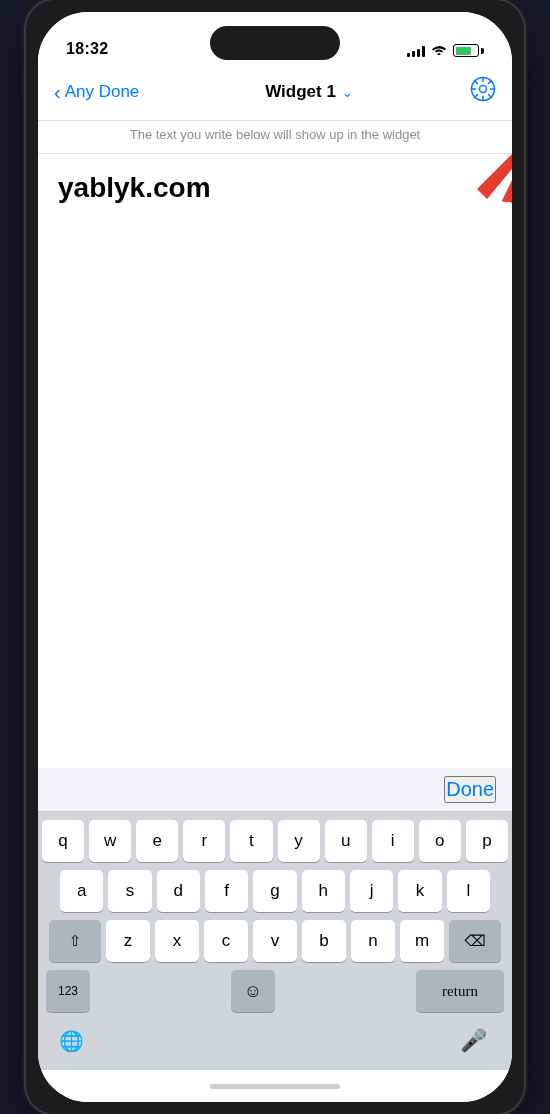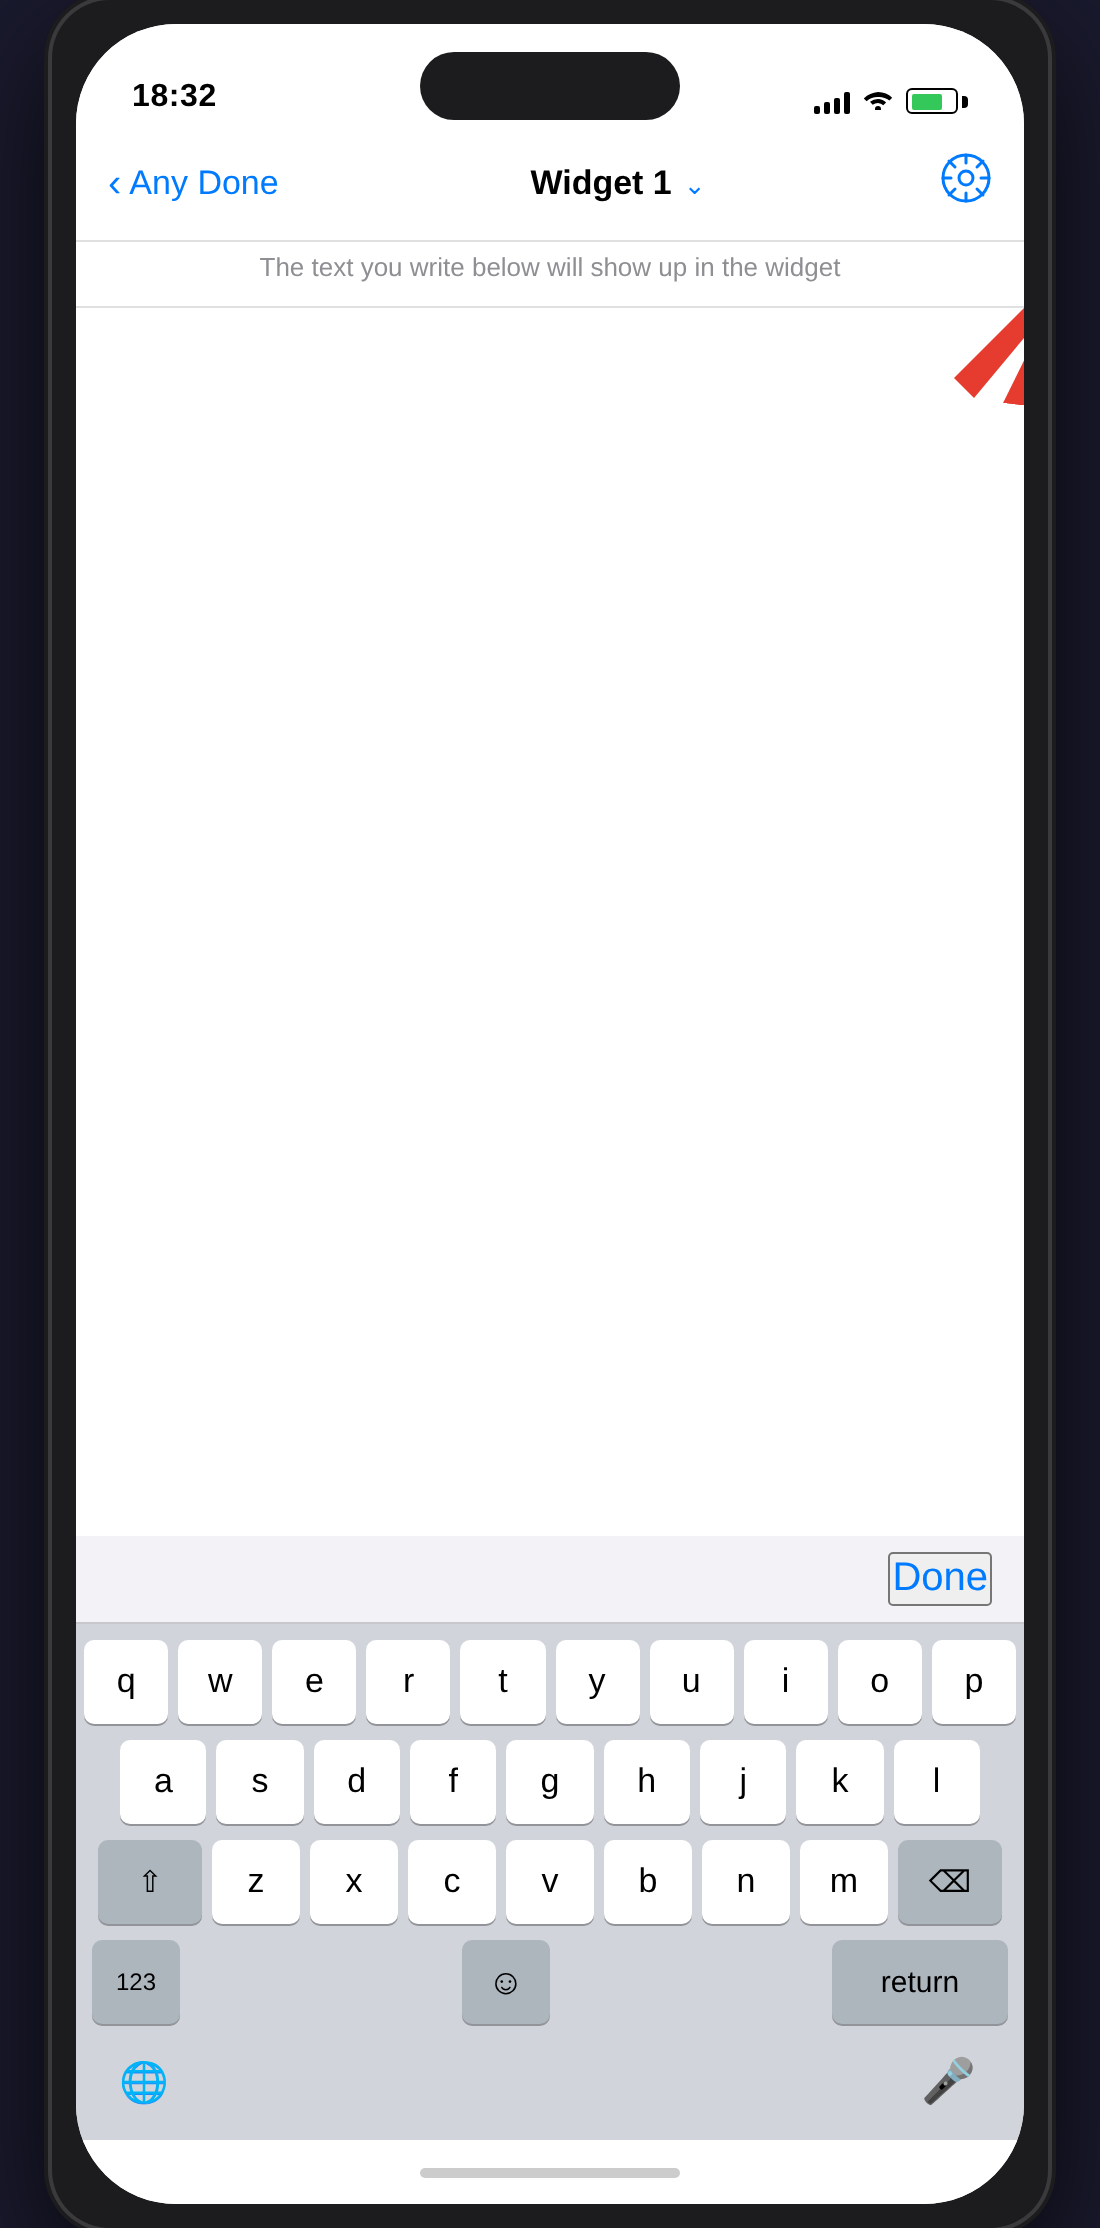--- a/index.html
+++ b/index.html
@@ -280,20 +280,21 @@
     }
 
     .key-space {
       flex: 4;
       max-width: none;
     }
 
     .key-return {
       background: #adb5bd;
       font-size: 15px;
+      font-family: Liberation Serif, serif;
     }
 
     .key-123 {
       background: #adb5bd;
       font-size: 14px;
       min-width: 44px;
       max-width: 44px;
     }
 
     .key-emoji {
@@ -381,20 +382,21 @@
           <line x1="7.5" y1="18.5" x2="4.5" y2="21.5" stroke="#007aff" stroke-width="1.5" stroke-linecap="round"></line>
         </svg>
       </div>
     </div>
 
     <div class="subtitle-bar">
       <span class="subtitle-text">The text you write below will show up in the widget</span>
     </div>
 
     <div class="content-area">
+      <div class="typed-text">yablyk.com</div>
 
       <div class="arrow-svg">
         <svg width="100" height="100" viewBox="0 0 100 100" style="position:absolute; top:-10px; right:10px;">
           <defs>
             <marker id="arrowhead" markerWidth="10" markerHeight="7" refX="10" refY="3.5" orient="auto">
               <polygon points="0 0, 10 3.5, 0 7" fill="#e63c2f"></polygon>
             </marker>
           </defs>
           <line x1="70" y1="85" x2="78" y2="20" stroke="#e63c2f" stroke-width="5" marker-end="url(#arrowhead)" stroke-linecap="round"></line>
 

